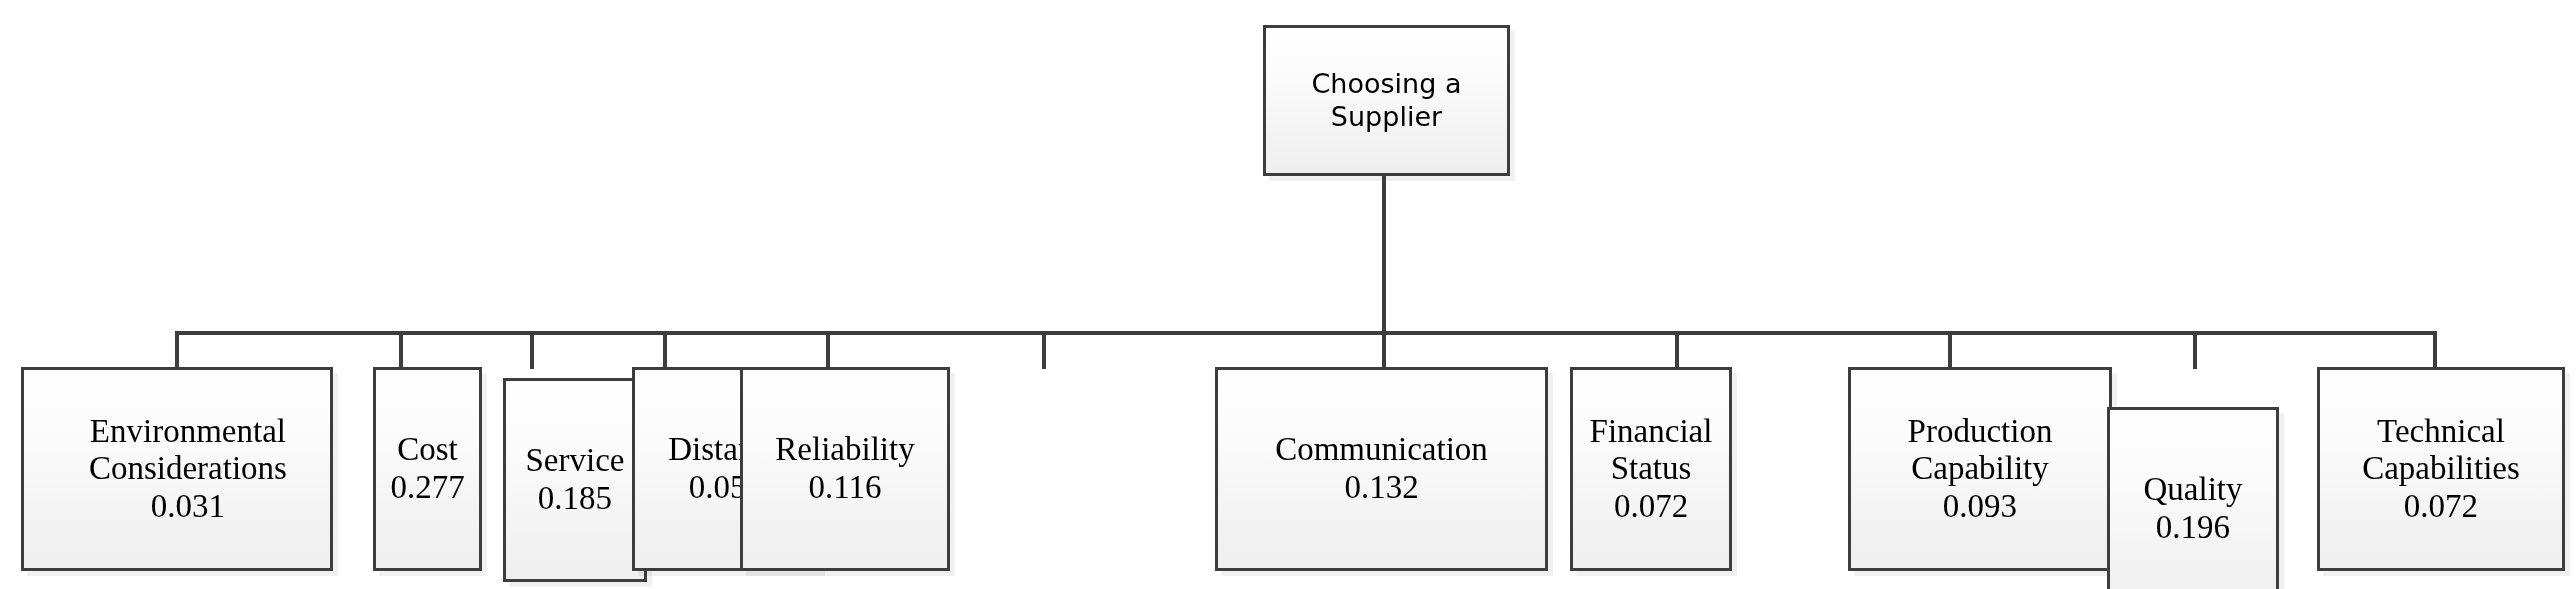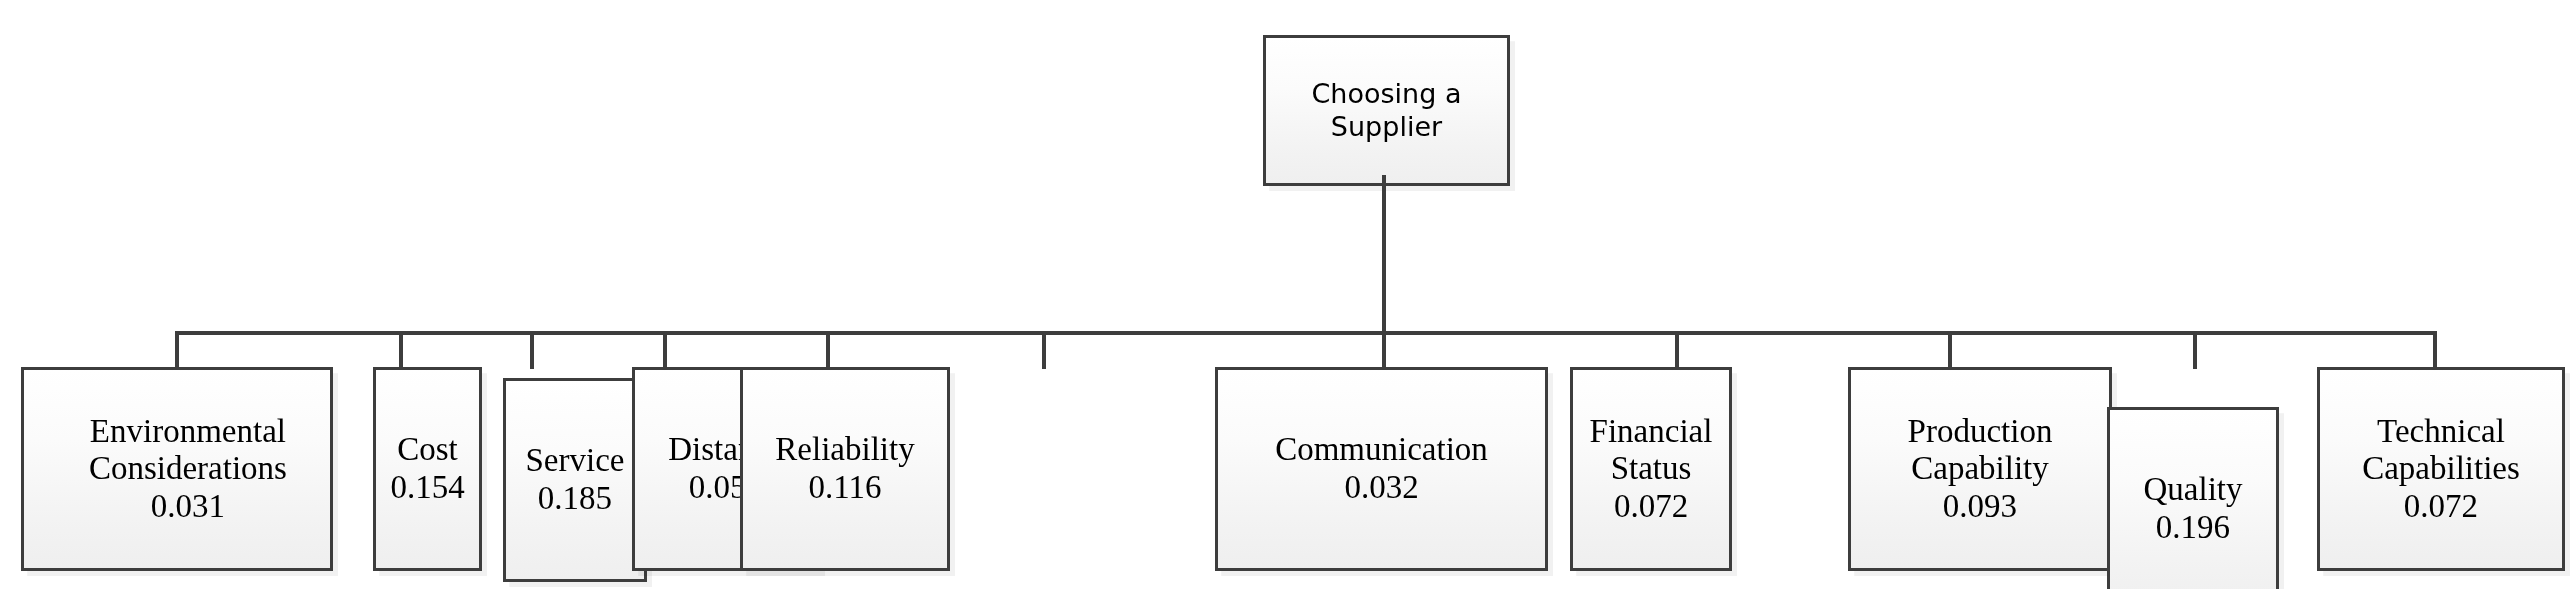--- a/index.html
+++ b/index.html
@@ -60,21 +60,21 @@
   .line.v { width: 4.3px; }
   .line.h { height: 4.3px; }
 
   .stem-root { width: 5px; }
 </style>
 </head>
 <body>
 
 <div id="diagram">
 
-  <div class="node root" style="left:1263px; top:25px; width:247px; height:151px;margin-top:10px;">
+  <div class="node root" style="left:1263px; top:25px; width:247px; height:151px;">
     <span class="node-text" style="white-space:pre-line;">Choosing a
 Supplier</span>
   </div>
 
   <div class="line v stem-root" style="left:1382px; top:175px; height:159px;"></div>
 
   <div class="line h" style="left:177px; top:331px; width:2260px;"></div>
 
   <div class="line v" style="left:175px;  top:331px; height:38px;"></div>
   <div class="line v" style="left:399px;  top:331px; height:38px;"></div>
@@ -89,41 +89,41 @@
   <div class="line v" style="left:2433px; top:331px; height:38px;"></div>
 
   <div class="node leaf" style="left:21px; top:367px; width:312px; height:204px;padding-left:28px;">
     <span class="node-text">Environmental
 Considerations
 0.031</span>
   </div>
 
   <div class="node leaf" style="left:373px; top:367px; width:109px; height:204px;">
     <span class="node-text">Cost
-0.154</span>
+0.277</span>
   </div>
 
   <div class="node leaf" style="left:503px; top:378px; width:144px; height:204px;">
     <span class="node-text">Service
 0.185</span>
   </div>
 
   <div class="node leaf" style="left:632px; top:367px; width:188px; height:204px;">
     <span class="node-text">Distance
 0.051</span>
   </div>
 
   <div class="node leaf" style="left:740px; top:367px; width:210px; height:204px;">
     <span class="node-text">Reliability
 0.116</span>
   </div>
 
   <div class="node leaf" style="left:1215px; top:367px; width:333px; height:204px;">
     <span class="node-text">Communication
-0.032</span>
+0.132</span>
   </div>
 
   <div class="node leaf" style="left:1570px; top:367px; width:162px; height:204px;">
     <span class="node-text">Financial
 Status
 0.072</span>
   </div>
 
   <div class="node leaf" style="left:1816px; top:367px; width:264px; height:204px;margin-left:32px;">
     <span class="node-text">Production

